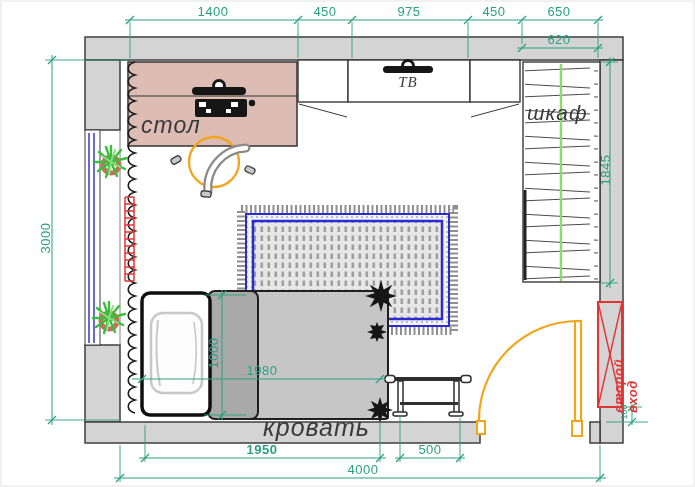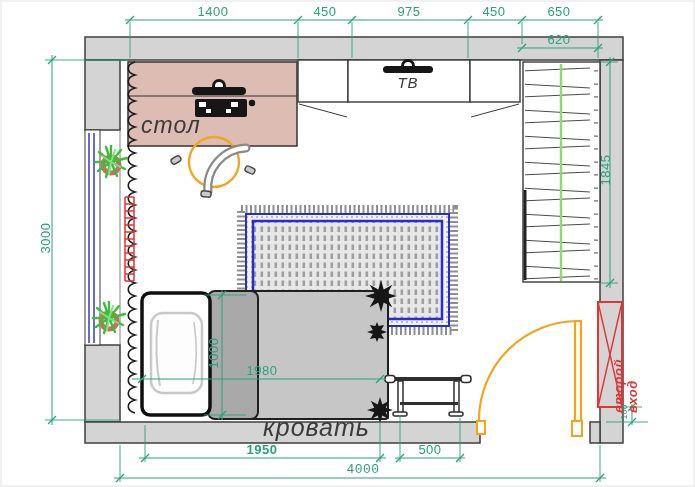--- a/index.html
+++ b/index.html
@@ -266,24 +266,25 @@
   <div class="dim" style="left:379px;top:5px;width:60px;">975</div>
   <div class="dim" style="left:464px;top:5px;width:60px;">450</div>
   <div class="dim" style="left:529px;top:5px;width:60px;">650</div>
   <div class="dim" style="left:529px;top:33px;width:60px;">620</div>
   <div class="dim rot" style="left:26px;top:231px;width:40px;">3000</div>
   <div class="dim rot" style="left:586px;top:163px;width:40px;">1845</div>
   <div class="dim rot" style="left:194px;top:346px;width:40px;">1000</div>
   <div class="dim" style="left:234px;top:364px;width:56px;">1980</div>
   <div class="dim" style="left:234px;top:443px;width:56px;font-weight:bold;">1950</div>
   <div class="dim" style="left:402px;top:443px;width:56px;">500</div>
-  <div class="dim" style="left:335px;top:463px;width:56px;font-family:Liberation Mono, monospace;">4000</div>
+  <div class="dim" style="left:335px;top:463px;width:56px;">4000</div>
   <div class="dim rot small-dim" style="left:611px;top:407px;width:26px;">100</div>
 
   <div class="flabel" style="left:141px;top:112px;font-size:23px;">стол</div>
-  <div class="flabel" style="left:386px;top:74px;width:44px;font-size:15px;text-align:center;">ТВ</div>
+  <div class="flabel" style="left:386px;top:74px;width:44px;font-size:15px;text-align:center;font-family:Liberation Serif, serif;">ТВ</div>
+  <div class="flabel" style="left:527px;top:101px;font-size:21px;">шкаф</div>
   <div class="flabel" style="left:263px;top:377px;font-size:25px;margin-top:36px;">кровать</div>
 
   <div class="entrance-label" style="left:583px;top:356px;width:86px;height:28px;">
     <span>второй</span>
     <span>вход</span>
   </div>
 </div>
 
 </body></html>

